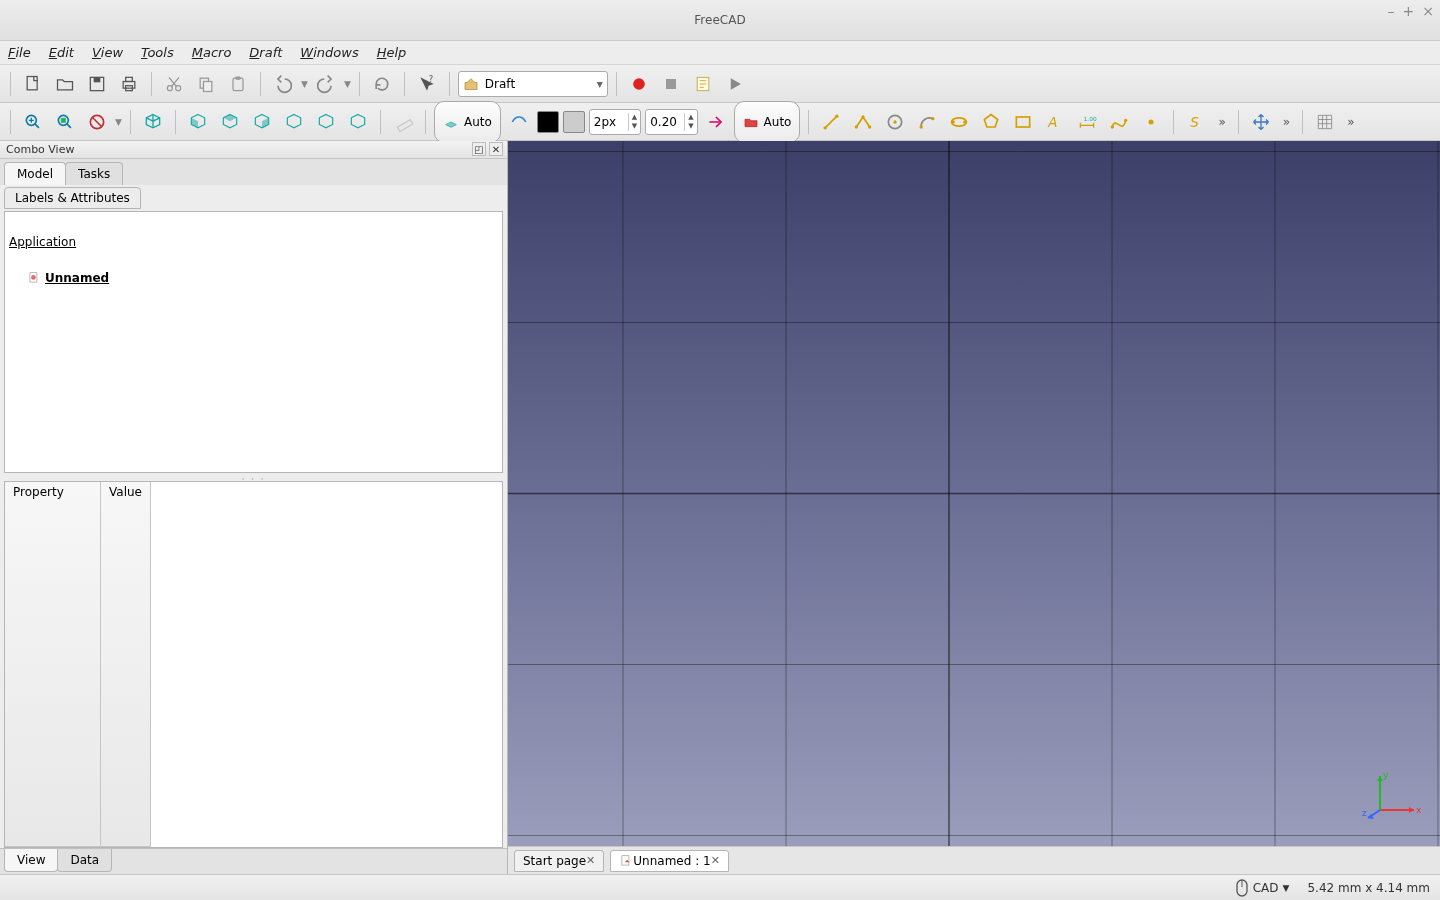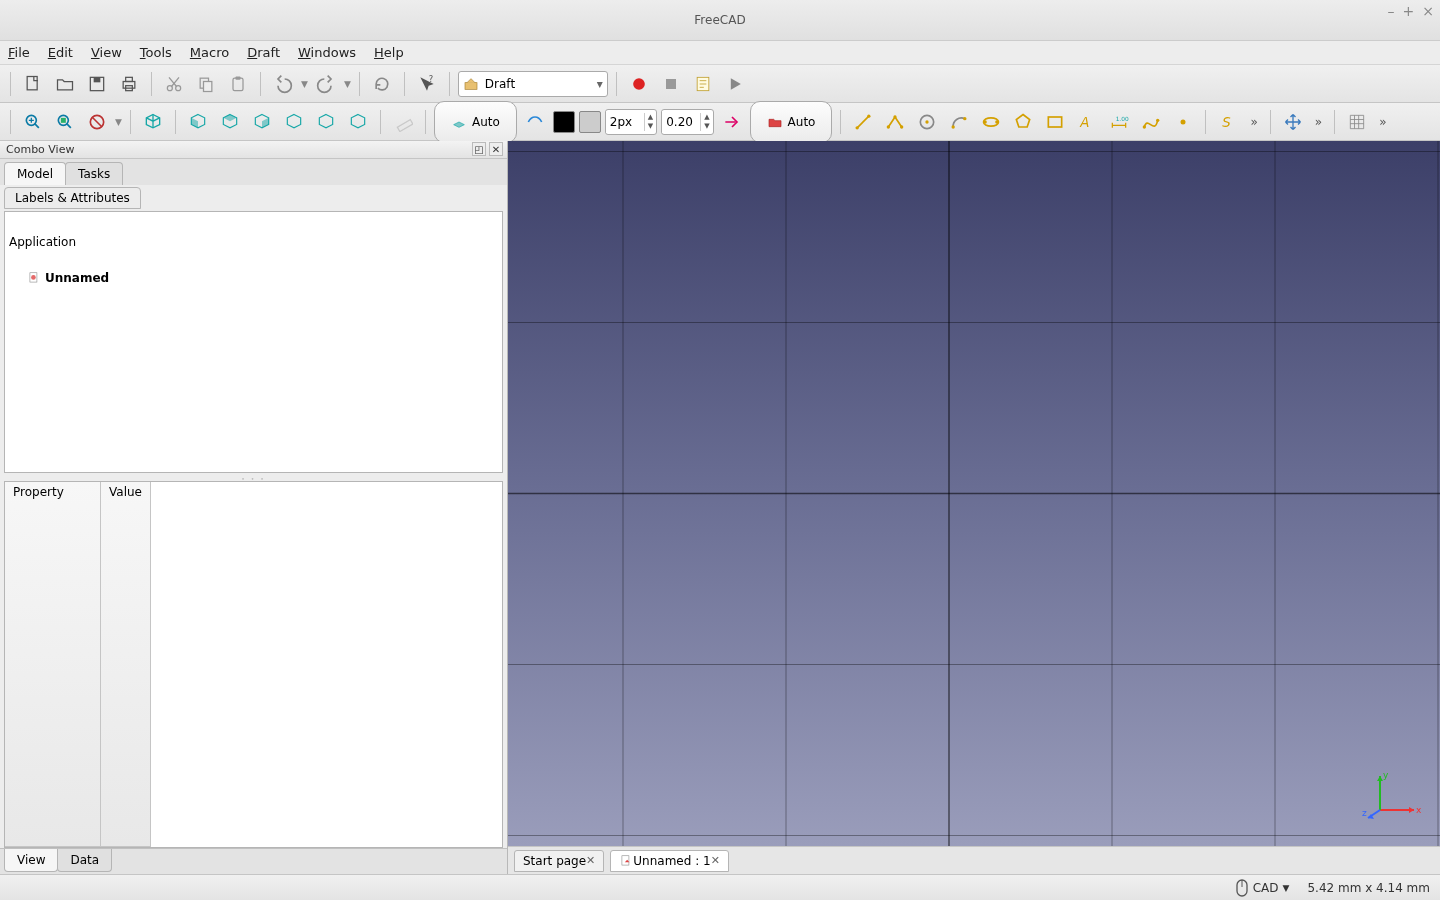--- a/index.html
+++ b/index.html
@@ -5,37 +5,37 @@
 * { box-sizing: border-box; margin: 0; padding: 0; font-family: "DejaVu Sans", "Liberation Sans", Arial, sans-serif; }
 body { width: 1440px; height: 900px; background: #e8e8e8; display: flex; flex-direction: column; font-size: 12px; overflow: hidden; }
 
 
 .titlebar { height: 41px; background: linear-gradient(#ededed,#e0e0e0); display: flex; align-items: center; justify-content: center; position: relative; border-bottom: 1px solid #ccc; }
 .titlebar .title { color: #555; font-size: 12px; }
 .titlebar .win-controls { position: absolute; right: 6px; top: 4px; display: flex; gap: 8px; color: #888; }
 .titlebar .win-controls span { cursor: pointer; font-size: 14px; line-height: 14px; }
 
 
-.menubar { height: 24px; background: #ededed; display: flex; align-items: center; padding: 0 8px; gap: 18px; border-bottom: 1px solid #d5d5d5; }
+.menubar { height: 24px; background: #ededed; display: flex; align-items: center; padding: 0 8px; gap: 18px; border-bottom: 1px solid #d5d5d5; font-style: italic; }
 .menubar .menu-item { color: #222; font-size: 13px; cursor: pointer; }
 .menubar .menu-item .ul { text-decoration: underline; }
 
 
 .toolbar { background: linear-gradient(#f0f0f0,#e4e4e4); display: flex; align-items: center; padding: 4px 6px; gap: 4px; border-bottom: 1px solid #c5c5c5; height: 38px; }
 .toolbar .sep { width: 1px; height: 24px; background: #c0c0c0; margin: 0 4px; }
 .tbtn { width: 28px; height: 28px; display: flex; align-items: center; justify-content: center; border-radius: 3px; cursor: pointer; color: #555; }
 .tbtn svg { width: 20px; height: 20px; }
 .dropdown { height: 26px; background: #fff; border: 1px solid #aaa; border-radius: 3px; display: flex; align-items: center; padding: 0 4px; gap: 6px; cursor: pointer; min-width: 150px; }
 .dropdown .dd-arrow { margin-left: auto; color: #666; }
 .spin { display: flex; align-items: center; height: 26px; border: 1px solid #aaa; background: #fff; border-radius: 3px; }
 .spin input { border: none; width: 38px; height: 22px; font-size: 12px; text-align: left; padding: 0 4px; outline: none; }
 .spin .spin-arrows { display: flex; flex-direction: column; border-left: 1px solid #ccc; }
 .spin .spin-arrows span { font-size: 7px; line-height: 9px; padding: 0 3px; color: #555; cursor: pointer; }
 .swatch { width: 22px; height: 22px; border: 1px solid #888; border-radius: 2px; }
-.btn-auto { height: 42px; border: 1px solid #aaa; background: linear-gradient(#fdfdfd,#ebebeb); border-radius: 10px; padding: 0 16px; display: flex; align-items: center; gap: 5px; cursor: pointer; }
+.btn-auto { height: 42px; border: 1px solid #aaa; background: linear-gradient(#fdfdfd,#ebebeb); border-radius: 10px; padding: 0 8px; display: flex; align-items: center; gap: 5px; cursor: pointer; }
 .yellow-icon { color: #d4a000; }
 .teal { color: #16a7a7; }
 
 
 .main { flex: 1; display: flex; min-height: 0; }
 
 
 .combo { width: 508px; background: #ededed; display: flex; flex-direction: column; border-right: 1px solid #b8b8b8; }
 .combo-header { height: 18px; background: linear-gradient(#f3f3f3,#e3e3e3); border-bottom: 1px solid #c5c5c5; display: flex; align-items: center; padding: 0 6px; font-size: 11px; color: #333; position: relative; }
 .combo-header .panel-btns { position: absolute; right: 4px; top: 1px; display: flex; gap: 3px; }
@@ -423,21 +423,21 @@
       <div class="panel-btns">
         <span>◰</span>
         <span>✕</span>
       </div>
     </div>
     <div class="tabs-top">
       <div class="tab active">Model</div>
       <div class="tab">Tasks</div>
     </div>
 
-    <div style="flex:0 0 auto;">
+    <div style="flex:0 0 auto;text-decoration:underline;">
       <div class="tree-header-tab">Labels &amp; Attributes</div>
       <div class="tree-section">
         <div class="tree-body">
           <div class="tree-row">Application</div>
           <div class="tree-row indent">
             <svg class="doc-icon" viewBox="0 0 24 24">
                 <rect x="5" y="3" width="12" height="16" fill="#fff" stroke="#888"></rect>
                 <circle cx="11" cy="11" r="4" fill="#d44" opacity="0.8"></circle>
               </svg>
             <span>Unnamed</span>

